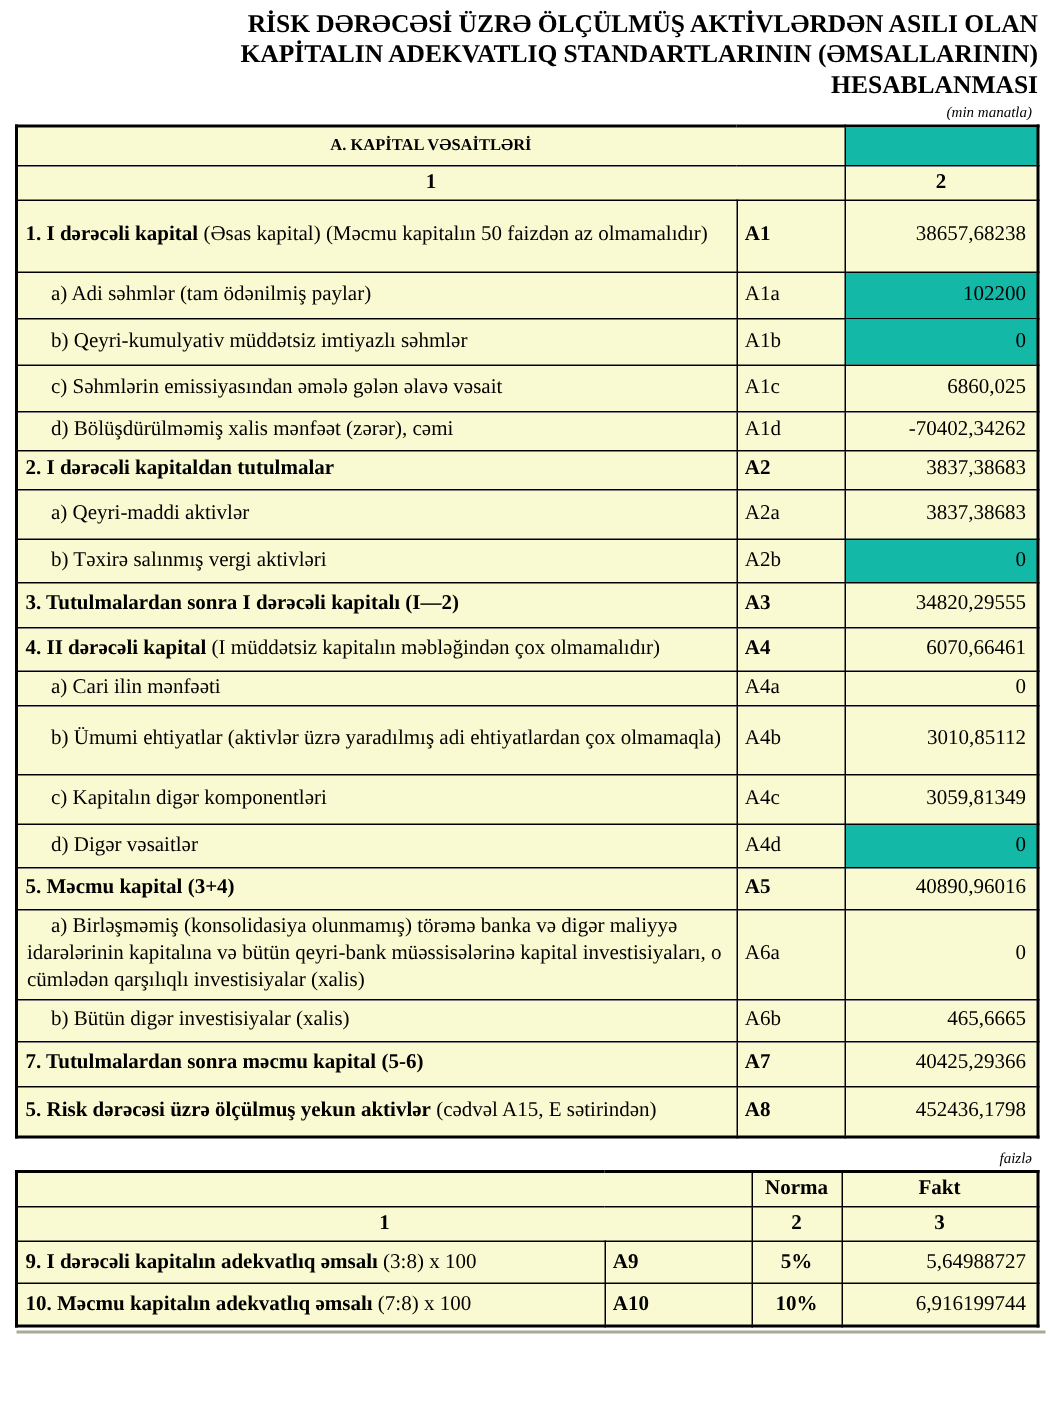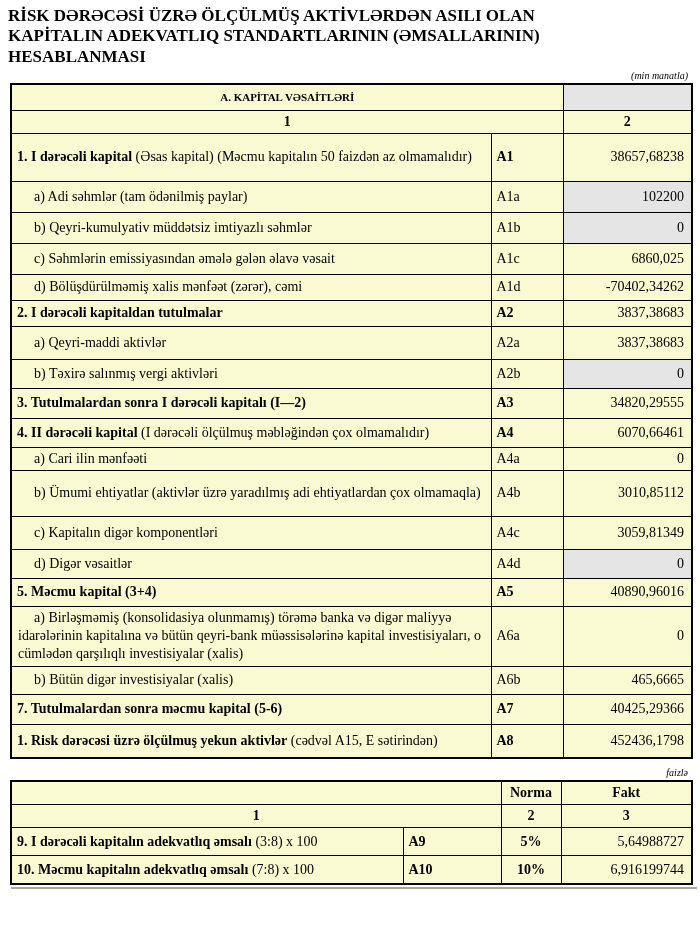--- a/index.html
+++ b/index.html
@@ -6,21 +6,21 @@
   html,body { margin:0; padding:0; }
   body {
     width:700px; height:942px;
     background:#ffffff;
     font-family:"Liberation Serif", serif;
     color:#000;
     overflow:hidden;
   }
   .title {
     margin:6px 8px 0 8px;
-    text-align:left;
+    text-align:right;
     font-weight:bold;
     font-size:17px;
     line-height:1.2;
   }
   .unit-note {
     text-align:right;
     font-style:italic;
     font-size:10px;
     margin:3px 12px 2px 0;
     line-height:1.1;
@@ -34,21 +34,21 @@
   }
   td {
     border:1px solid #000;
     background:#FAFAD2;
     font-size:14px;
     padding:2px 5px;
     vertical-align:middle;
     overflow:hidden;
     line-height:1.3;
   }
-  td.white { background:#e5e5e5; }
+  td.white { background:#14b8a6; }
   .section-hd { font-weight:bold; text-align:center; font-size:11px; }
   .cnum { text-align:center; font-weight:bold; }
   .code { text-align:left; }
   tr.main .code { font-weight:bold; }
   .val { text-align:right; padding-right:7px; }
   .lbl { padding-left:5px; }
   tr.sub .lbl { padding-left:6px; text-indent:16px; }
   .norma { text-align:center; font-weight:bold; }
   .endline { height:2px; background:#a9a998; width:686px; margin:2px 0 0 11px; }
   b, span { font-family:inherit; }
@@ -119,21 +119,21 @@
     <td class="lbl"><b></b><span>b) Təxirə salınmış vergi aktivləri</span></td>
     <td class="code">A2b</td>
     <td class="val white">0</td>
   </tr>
   <tr class="main" style="height:30px">
     <td class="lbl"><b>3. Tutulmalardan  sonra I dərəcəli kapitalı (I—2)</b><span></span></td>
     <td class="code">A3</td>
     <td class="val">34820,29555</td>
   </tr>
   <tr class="main" style="height:29px">
-    <td class="lbl"><b>4. II dərəcəli  kapital</b><span> (I dərəcəli  ölçülmuş  məbləğindən çox olmamalıdır)</span></td>
+    <td class="lbl"><b>4. II dərəcəli  kapital</b><span> (I müddətsiz  kapitalın  məbləğindən çox olmamalıdır)</span></td>
     <td class="code">A4</td>
     <td class="val">6070,66461</td>
   </tr>
   <tr class="sub" style="height:22px">
     <td class="lbl"><b></b><span>a) Cari ilin mənfəəti</span></td>
     <td class="code">A4a</td>
     <td class="val">0</td>
   </tr>
   <tr class="sub" style="height:46px">
     <td class="lbl"><b></b><span>b) Ümumi ehtiyatlar (aktivlər üzrə yaradılmış adi ehtiyatlardan çox olmamaqla)</span></td>
@@ -164,21 +164,21 @@
     <td class="lbl"><b></b><span>b)  Bütün digər investisiyalar (xalis)</span></td>
     <td class="code">A6b</td>
     <td class="val">465,6665</td>
   </tr>
   <tr class="main" style="height:30px">
     <td class="lbl"><b>7. Tutulmalardan  sonra məcmu kapital (5-6)</b><span></span></td>
     <td class="code">A7</td>
     <td class="val">40425,29366</td>
   </tr>
   <tr class="main" style="height:34px">
-    <td class="lbl"><b>1. Risk dərəcəsi üzrə ölçülmuş  yekun aktivlər</b><span>  (cədvəl A15, E sətirindən)</span></td>
+    <td class="lbl"><b>5. Risk dərəcəsi üzrə ölçülmuş  yekun aktivlər</b><span>  (cədvəl A15, E sətirindən)</span></td>
     <td class="code">A8</td>
     <td class="val">452436,1798</td>
   </tr>
 </tbody>
   </table>
 
 <div class="unit-note" style="margin-top:8px">faizlə</div>
 
 <table class="t2" style="margin-top:2px">
   <colgroup>

